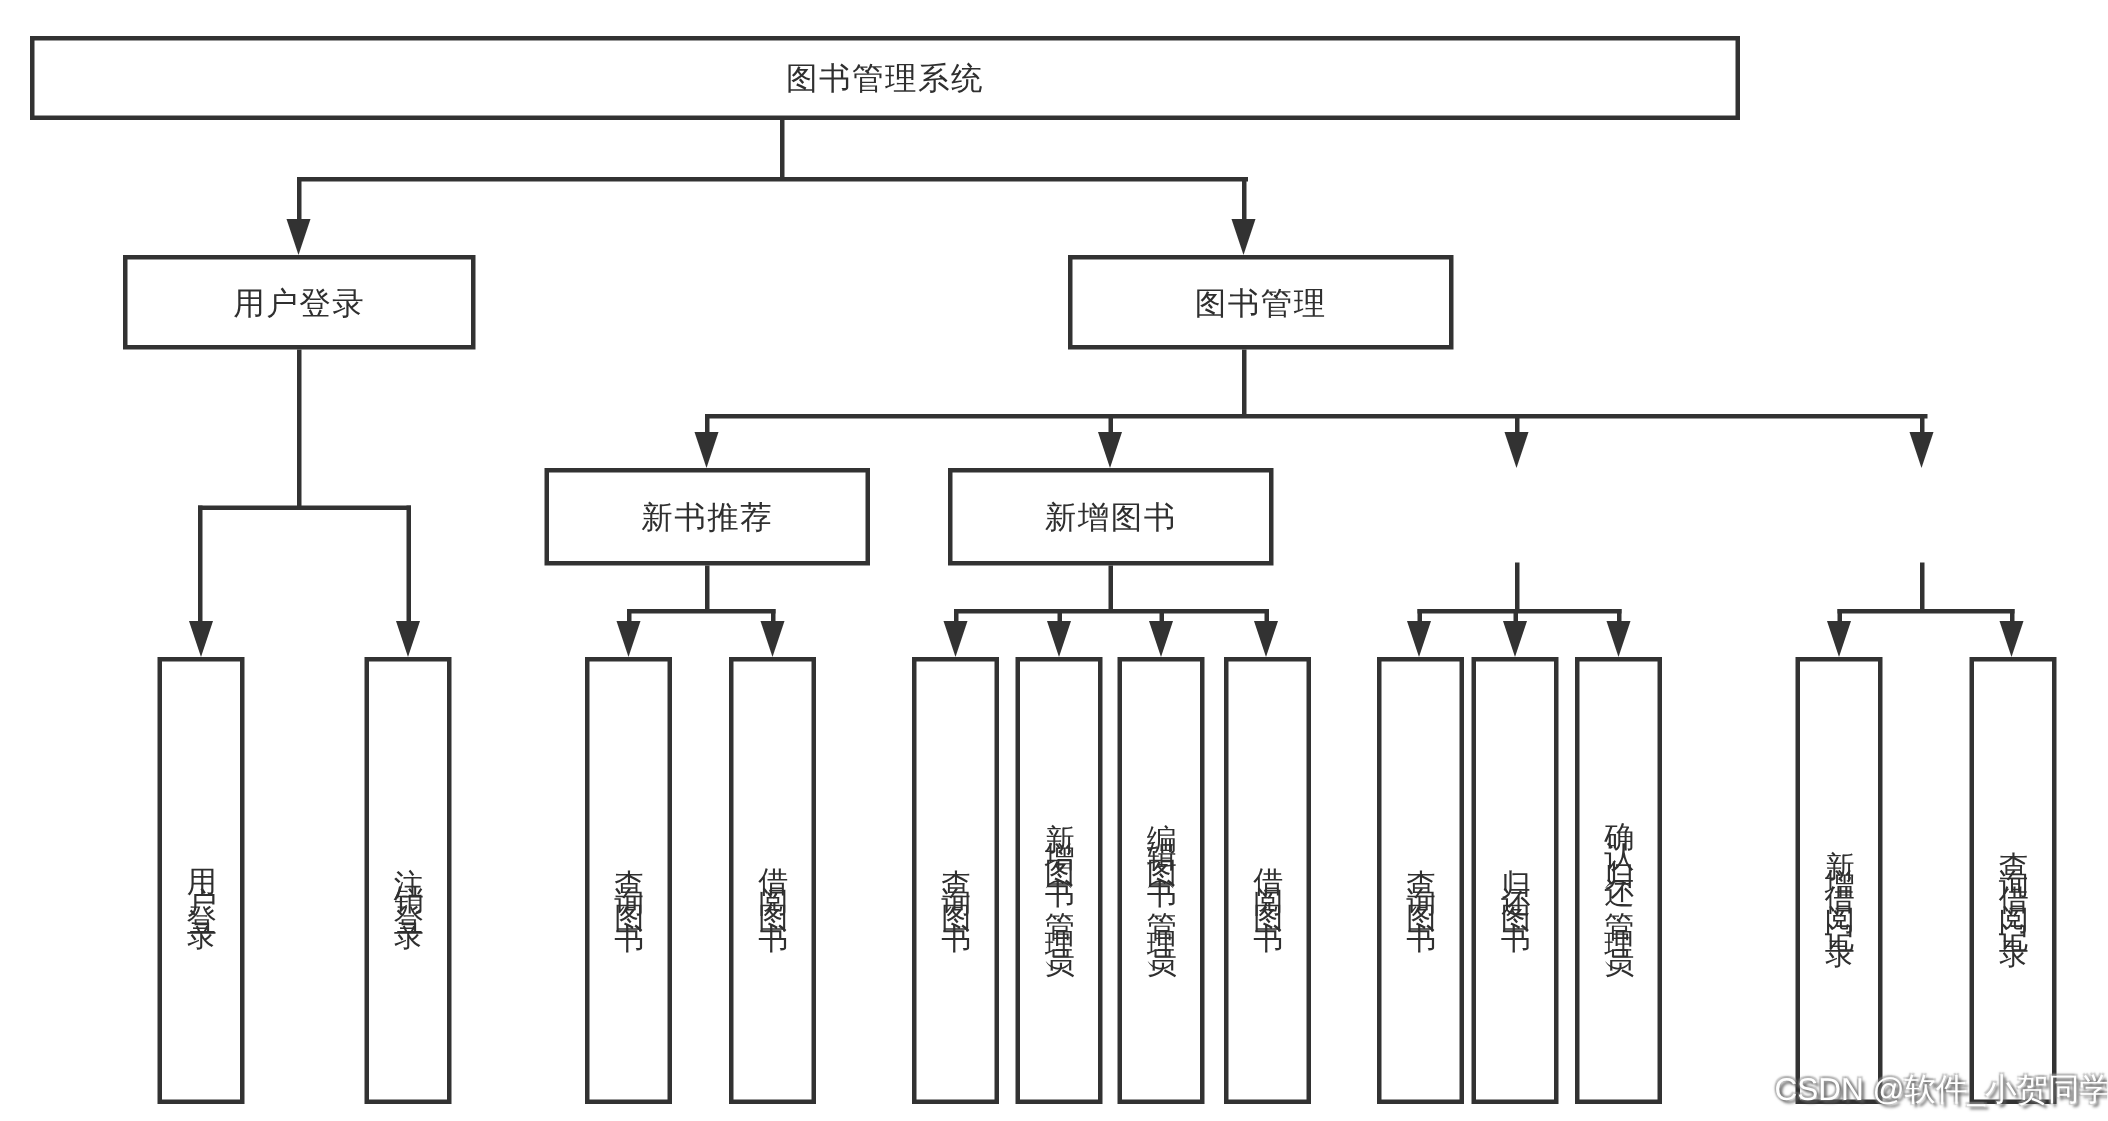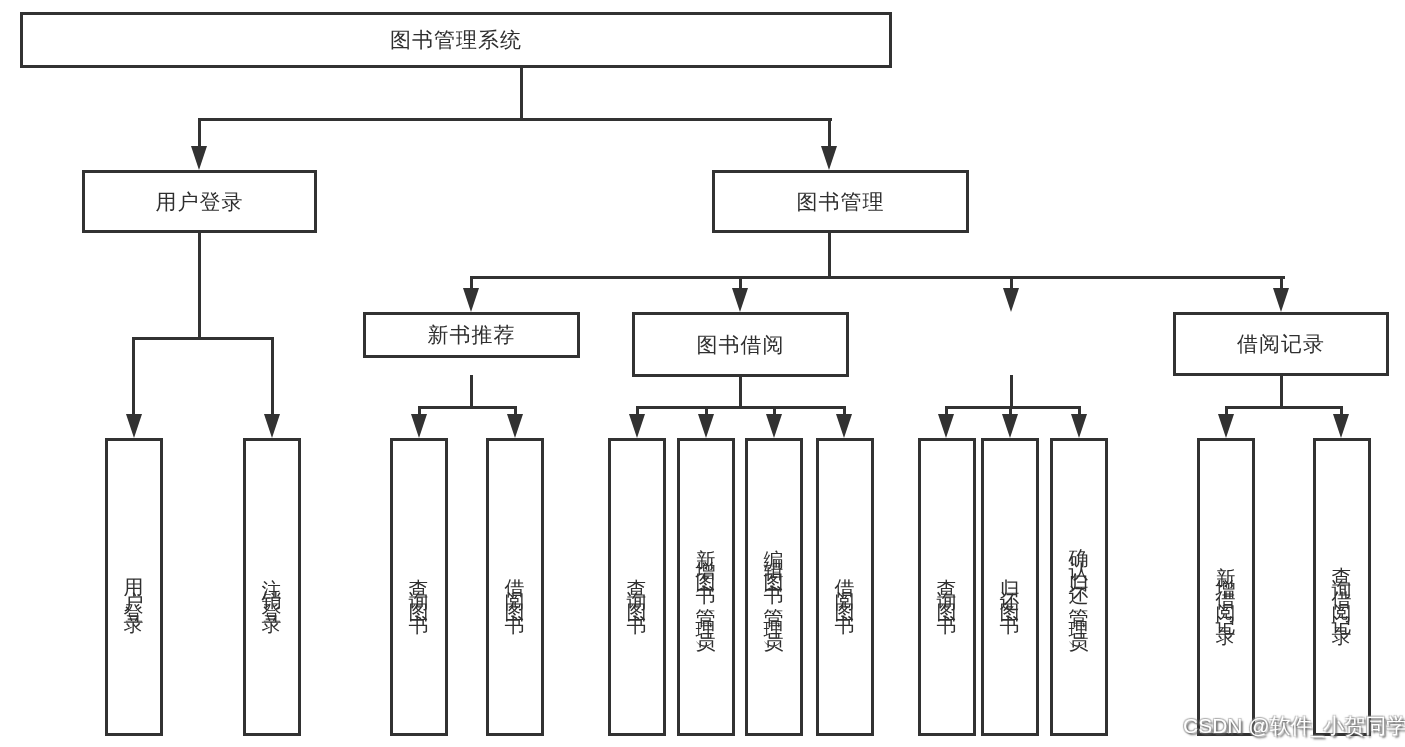--- a/index.html
+++ b/index.html
@@ -92,39 +92,36 @@
   <div class="arrow" style="left:1002px;top:414px"></div>
   <div class="arrow" style="left:1071px;top:414px"></div>
 
   <div class="line" style="left:1280px;top:375px;width:3px;height:33px"></div>
   <div class="line" style="left:1225px;top:406px;width:118px;height:3px"></div>
   <div class="line" style="left:1225px;top:406px;width:3px;height:10px"></div>
   <div class="line" style="left:1340px;top:406px;width:3px;height:10px"></div>
   <div class="arrow" style="left:1218px;top:414px"></div>
   <div class="arrow" style="left:1333px;top:414px"></div>
 
-  <div class="node h" style="left:20px;top:12px;width:872px;height:56px">
+  <div class="node h" style="left:20px;top:24px;width:1140px;height:56px">
     <span class="lbl">图书管理系统</span>
   </div>
 
   <div class="node h" style="left:82px;top:170px;width:235px;height:63px">
     <span class="lbl">用户登录</span>
   </div>
   <div class="node h" style="left:712px;top:170px;width:257px;height:63px">
     <span class="lbl">图书管理</span>
   </div>
 
-  <div class="node h" style="left:363px;top:312px;width:217px;height:46px">
+  <div class="node h" style="left:363px;top:312px;width:217px;height:65px">
     <span class="lbl">新书推荐</span>
   </div>
   <div class="node h" style="left:632px;top:312px;width:217px;height:65px">
-    <span class="lbl">图书借阅</span>
-  </div>
-  <div class="node h" style="left:1173px;top:312px;width:216px;height:64px">
-    <span class="lbl">借阅记录</span>
+    <span class="lbl">新增图书</span>
   </div>
 
   <div class="node v" style="left:105px;top:438px;width:58px;height:298px">
     <span class="lbl">用户登录</span>
   </div>
   <div class="node v" style="left:243px;top:438px;width:58px;height:298px">
     <span class="lbl">注销登录</span>
   </div>
 
   <div class="node v" style="left:390px;top:438px;width:58px;height:298px">

